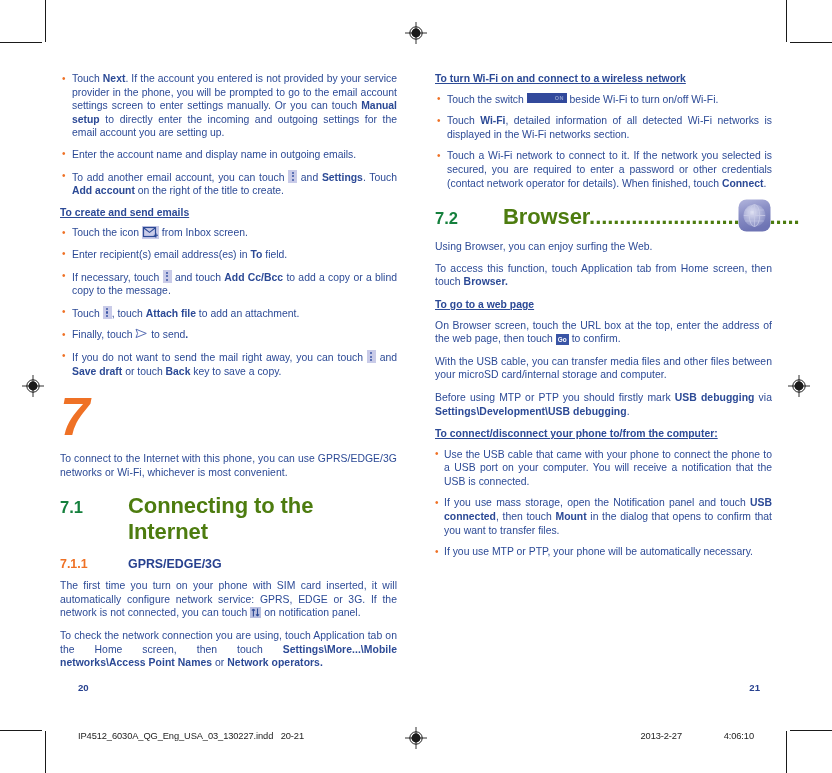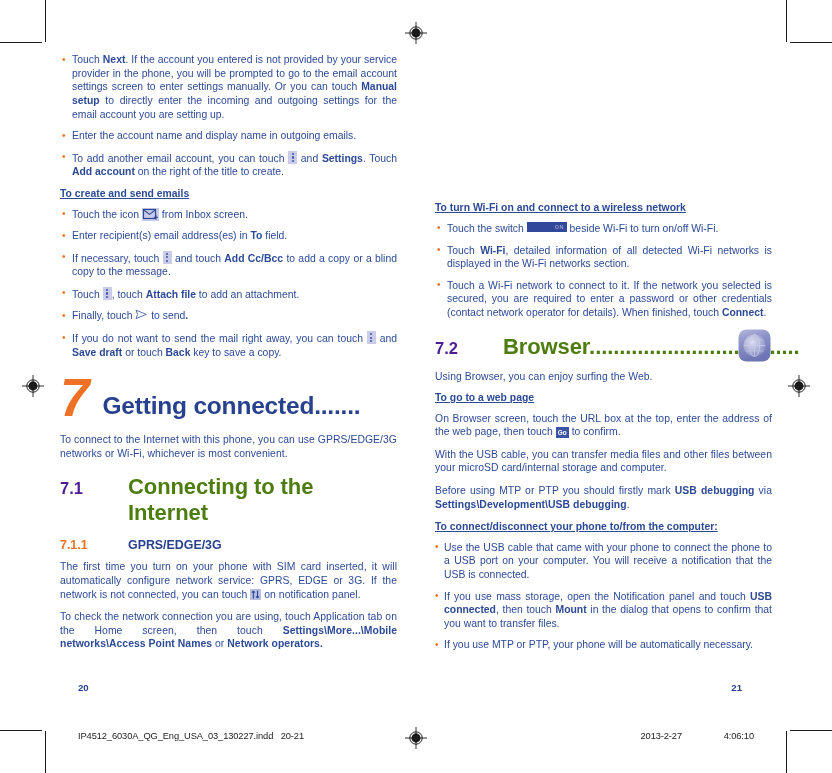--- a/index.html
+++ b/index.html
@@ -14,25 +14,24 @@
   
   .crop{position:absolute;background:#1a1a1a;}
   .reg{
     position:absolute;width:22px;height:22px;
   }
   .reg svg{display:block;}
 
   
   .page{
     position:absolute;
-    top:60px;left:60px;
+    top:72px;left:60px;
     width:712px;height:600px;
     display:flex;
     gap:38px;
-    align-items:flex-end;
   }
   .col{width:337px;position:relative;}
 
   
   p{margin:0 0 9px 0;}
   .body{
     font-size:10.4px;
     line-height:13.6px;
     text-align:justify;
     color:#2c4a96;
@@ -94,21 +93,21 @@
     letter-spacing:-0.2px;
   }
 
   
   .h2{
     display:flex;
     align-items:baseline;
     margin:14px 0 10px 0;
   }
   .h2 .num{
-    color:#4c1d95;
+    color:#15803d;
     font-size:16.5px;
     font-weight:bold;
     width:68px;
     flex:none;
   }
   .h2 .txt{
     color:#4d7c0f;
     font-size:22px;
     font-weight:bold;
     letter-spacing:-0.1px;
@@ -191,21 +190,21 @@
   }
 
   
   .pagenum{
     position:absolute;
     font-size:9.6px;
     font-weight:bold;
     color:#27418f;
   }
   .pn-left{left:78px;top:682px;}
-  .pn-right{right:90px;top:682px;}
+  .pn-right{right:72px;top:682px;}
   .imprint{
     position:absolute;
     top:731px;
     font-size:9.3px;
     color:#222;
     font-family:"Liberation Sans", sans-serif;
     letter-spacing:-0.1px;
   }
   .im-left{left:78px;}
   .im-time{position:absolute;top:731px;right:78px;}
@@ -277,21 +276,20 @@
         <li><span>If necessary, touch </span><span class="ico ico-kebab"><i></i><i></i><i></i></span><span> and touch </span><span class="b">Add Cc/Bcc</span><span> to add a copy or a blind copy to the message.</span></li>
         <li><span>Touch </span><span class="ico ico-kebab"><i></i><i></i><i></i></span><span>, touch </span><span class="b">Attach file</span><span> to add an attachment.</span></li>
         <li><span>Finally, touch </span><span class="ico ico-send"><svg width="13" height="11" viewBox="0 0 13 11">
               <path d="M1 1.2 L11.3 5.4 L1 9.6 L2.6 5.4 Z" fill="none" stroke="#5a6fb5" stroke-width="1"></path>
             </svg></span><span> to send</span><span class="b">.</span></li>
         <li><span>If you do not want to send the mail right away, you can touch </span><span class="ico ico-kebab"><i></i><i></i><i></i></span><span> and </span><span class="b">Save draft</span><span> or touch </span><span class="b">Back</span><span> key to save a copy.</span></li>
       </ul>
 
     <div class="chapter">
       <span class="chapter-num">7</span>
-      <span class="chapter-title">Getting connected.......</span>
     </div>
 
     <p class="body"><span>To connect to the Internet with this phone, you can use GPRS/EDGE/3G networks or Wi-Fi, whichever is most convenient.</span></p>
 
     <div class="h2">
       <span class="num">7.1</span>
       <span class="txt">Connecting to the Internet</span>
     </div>
 
     <div class="h3">
@@ -339,20 +337,21 @@
           <circle cx="17.5" cy="17.5" r="11" fill="url(#bg2)" opacity="0.95"></circle>
           <ellipse cx="17.5" cy="17.5" rx="5.2" ry="11" fill="none" stroke="#c9cce8" stroke-width="0.9" opacity="0.9"></ellipse>
           <path d="M6.8 17.5 H28.2" stroke="#c9cce8" stroke-width="0.9" opacity="0.9"></path>
           <path d="M8.2 12 H26.8 M8.2 23 H26.8" stroke="#c9cce8" stroke-width="0.7" opacity="0.75"></path>
           <path d="M17.5 6.5 V28.5" stroke="#c9cce8" stroke-width="0.8" opacity="0.8"></path>
         </svg>
       </span>
     </div>
 
     <p class="body tight"><span>Using Browser, you can enjoy surfing the Web.</span></p>
+    <p class="body"><span>To access this function, touch Application tab from Home screen, then touch </span><span class="b">Browser.</span></p>
 
     <span class="under">To go to a web page</span>
 
     <p class="body"><span>On Browser screen, touch the URL box at the top, enter the address of the web page, then touch </span><span class="ico-go">Go</span><span> to confirm.</span></p>
 
 
     <p class="body"><span>With the USB cable, you can transfer media files and other files between your microSD card/internal storage and computer.</span></p>
     <p class="body"><span>Before using MTP or PTP you should firstly mark </span><span class="b">USB debugging</span><span> via </span><span class="b">Settings\Development\USB debugging</span><span>.</span></p>
 
     <span class="under">To connect/disconnect your phone to/from the computer:</span>

